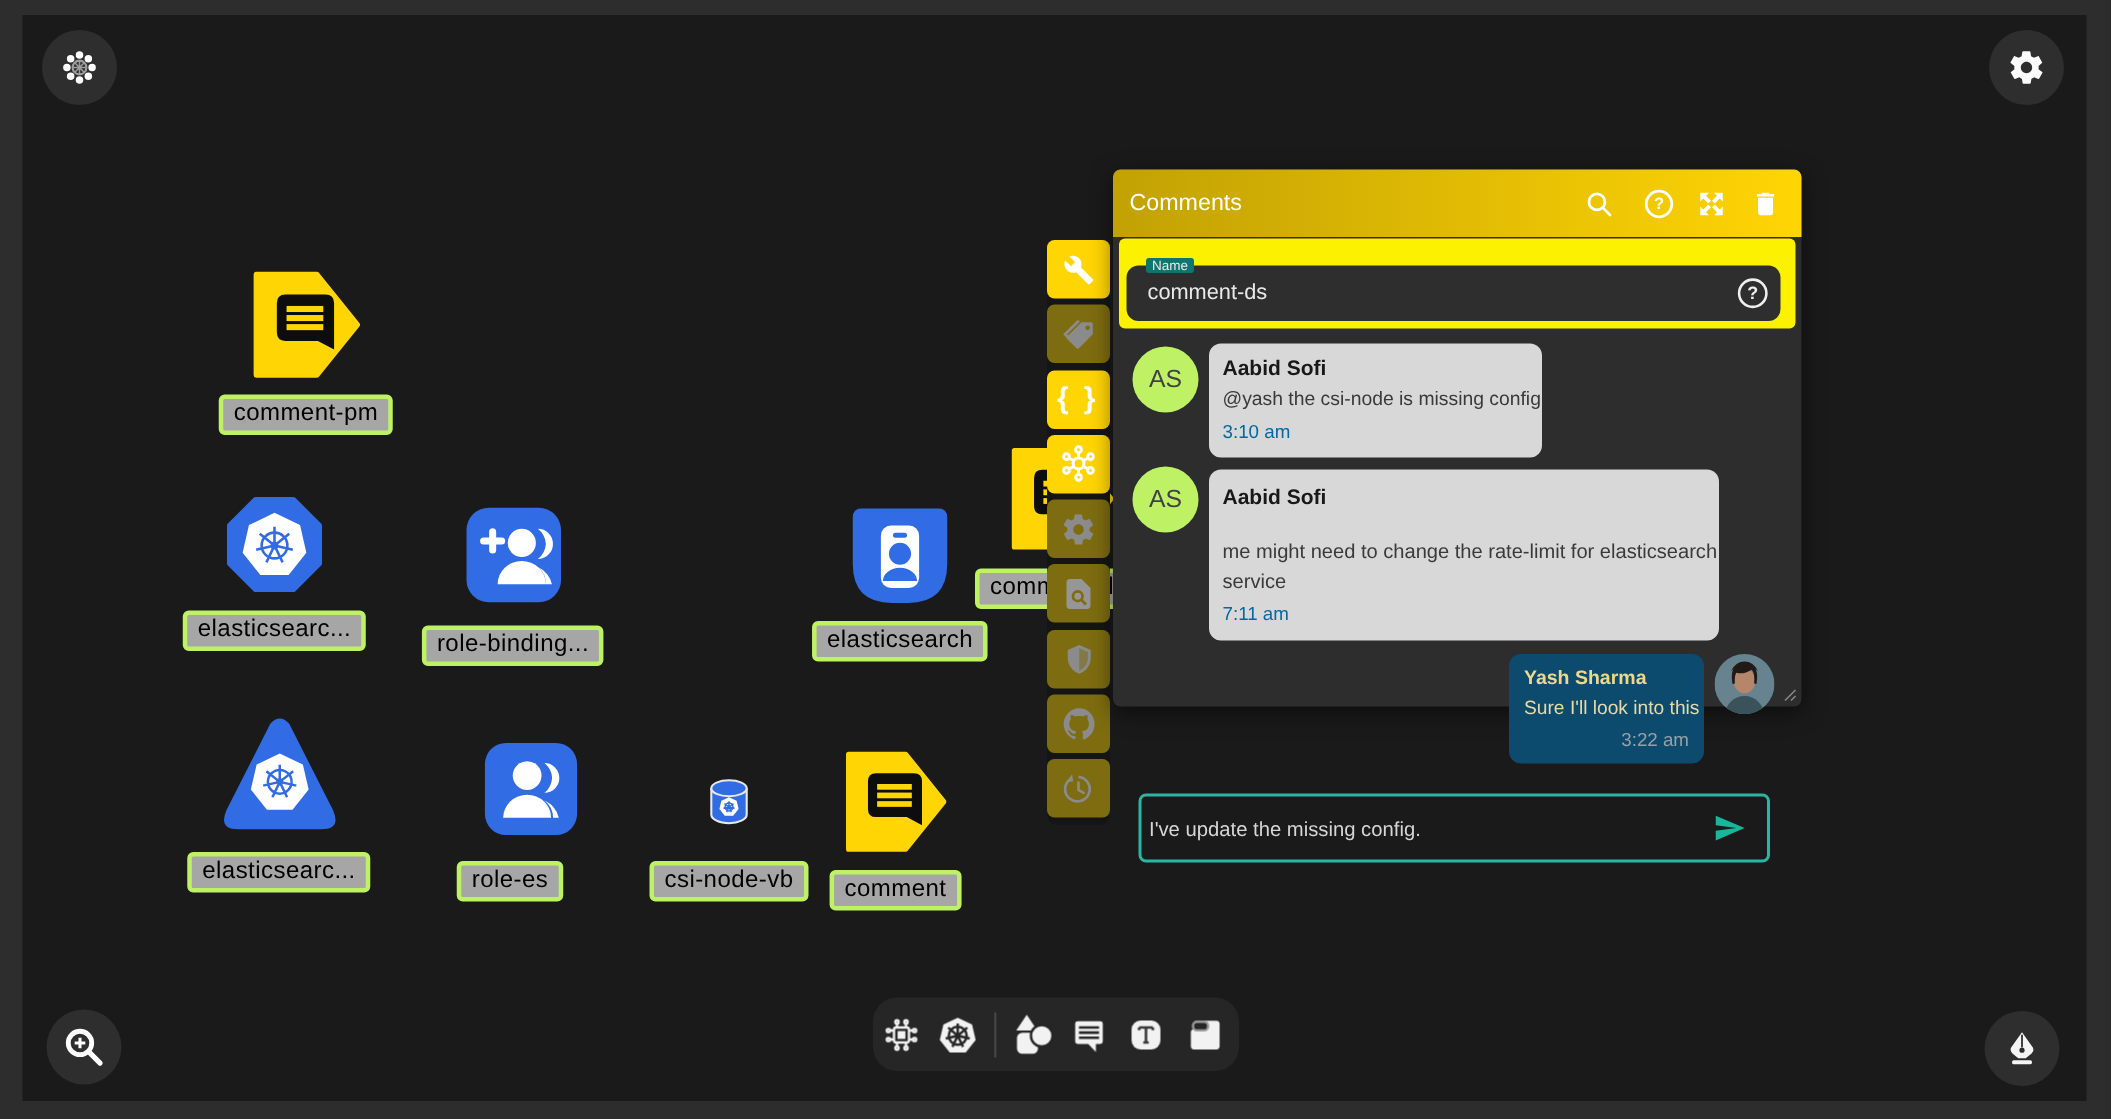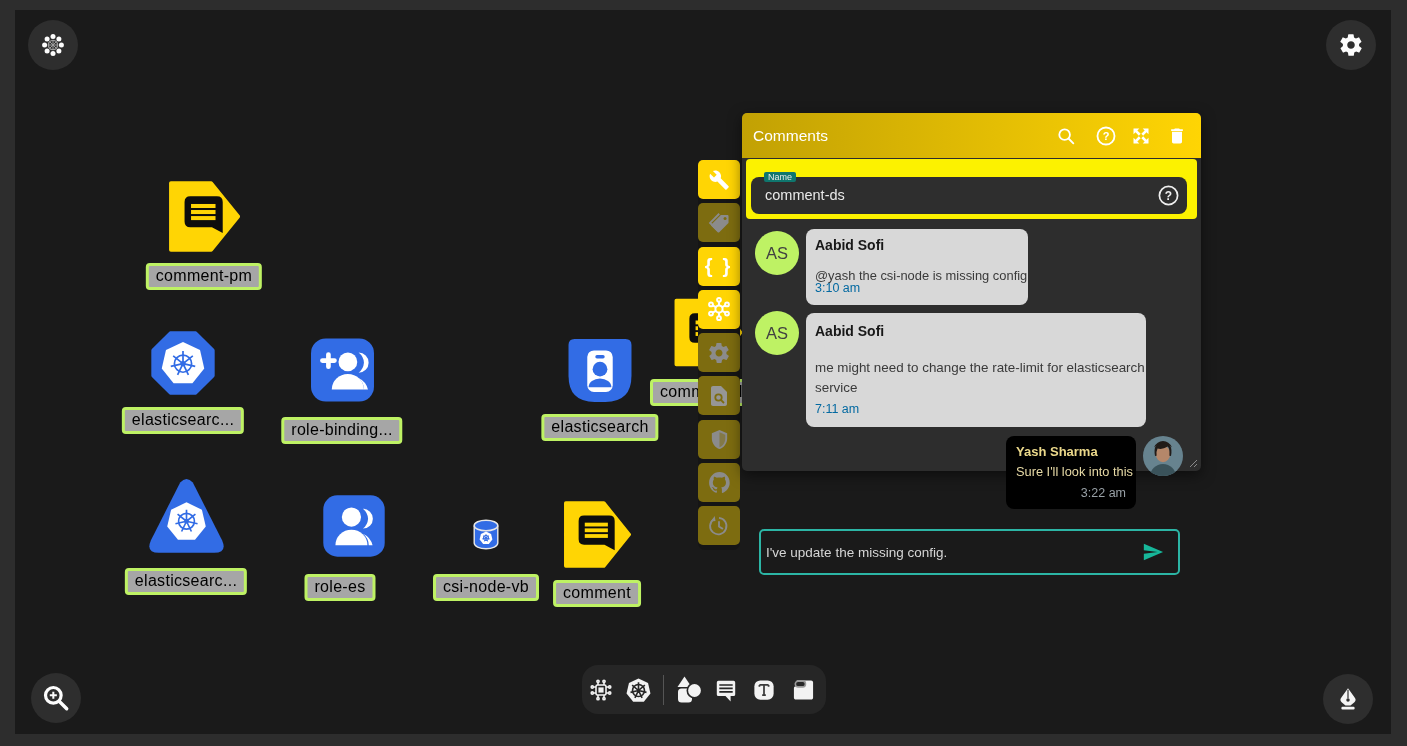--- a/index.html
+++ b/index.html
@@ -25,21 +25,21 @@
   #namewrap{position:absolute;left:4px;top:46px;width:451px;height:60px;background:#fcf200;border-radius:4px}
   #nameinp{position:absolute;left:5px;top:18px;right:10px;bottom:5px;background:#2e2e2e;border-radius:8px}
   #namechip{position:absolute;left:13px;top:-5px;background:#0f766e;border-radius:2px;
     color:#e8e8e8;font-size:9px;line-height:10px;padding:0 4px}
   #nameval{position:absolute;left:14px;top:10px;color:#e9e9e9;font-size:14.5px}
   .msgav{position:absolute;width:44px;height:44px;border-radius:50%;background:#bef264;
     color:#414141;font-size:16.5px;display:flex;align-items:center;justify-content:center}
   .bub{position:absolute;background:#d8d8d8;border-radius:8px;color:#3a3a3a;font-size:14px}
   .bub .nm{font-weight:bold;color:#181818;font-size:14px}
   .bub .tm{color:#0369a1;font-size:12.5px}
-  #bub3{position:absolute;background:#000000;border-radius:8px;font-size:13.5px}
+  #bub3{position:absolute;background:#0c4a6e;border-radius:8px;font-size:13.5px}
   #sendbox{position:absolute;left:17px;top:416px;width:417px;height:42px;border:2px solid #2cb5a5;
     border-radius:5px;color:#d6d6d6;font-size:13.5px}
   
   #pill{position:absolute;left:582px;top:665px;width:244px;height:49px;border-radius:16px;
     background:#262626;z-index:4;display:flex;align-items:center}
 </style>
 </head>
 <body>
 <div id="canvas"></div>
 
@@ -237,21 +237,21 @@
    <div id="nameval">comment-ds</div>
    <svg style="position:absolute;right:7px;top:7px" width="23" height="23" viewBox="0 0 24 24">
           <circle cx="12" cy="12" r="9.5" fill="none" stroke="#efefef" stroke-width="1.8"></circle>
           <text x="12" y="16.2" text-anchor="middle" fill="#efefef" font-size="12.5" font-weight="bold" font-family="Liberation Sans">?</text>
         </svg>
   </div>
  </div>
  <div class="msgav" style="left:13px;top:118px">AS</div>
  <div class="bub" style="left:64px;top:116px;width:222px;height:76px">
   <div style="position:absolute;left:9px;top:8px" class="nm">Aabid Sofi</div>
-  <div style="position:absolute;left:9px;top:39px;white-space:nowrap;font-size:12.9px">@yash the csi-node is missing config</div>
+  <div style="position:absolute;left:9px;top:29px;white-space:nowrap;font-size:12.9px">@yash the csi-node is missing config</div>
   <div style="position:absolute;left:9px;top:52px" class="tm">3:10 am</div>
  </div>
  <div class="msgav" style="left:13px;top:198px">AS</div>
  <div class="bub" style="left:64px;top:200px;width:340px;height:114px">
   <div style="position:absolute;left:9px;top:10px" class="nm">Aabid Sofi</div>
   <div style="position:absolute;left:9px;top:45px;white-space:nowrap;font-size:13.4px;line-height:20px">me might need to change the rate-limit for elasticsearch<br>service</div>
   <div style="position:absolute;left:9px;top:89px" class="tm">7:11 am</div>
  </div>
  <div id="bub3" style="left:264px;top:323px;width:130px;height:73px">
   <div style="position:absolute;left:10px;top:8px;color:#ecd98b;font-weight:bold;font-size:13px">Yash Sharma</div>

